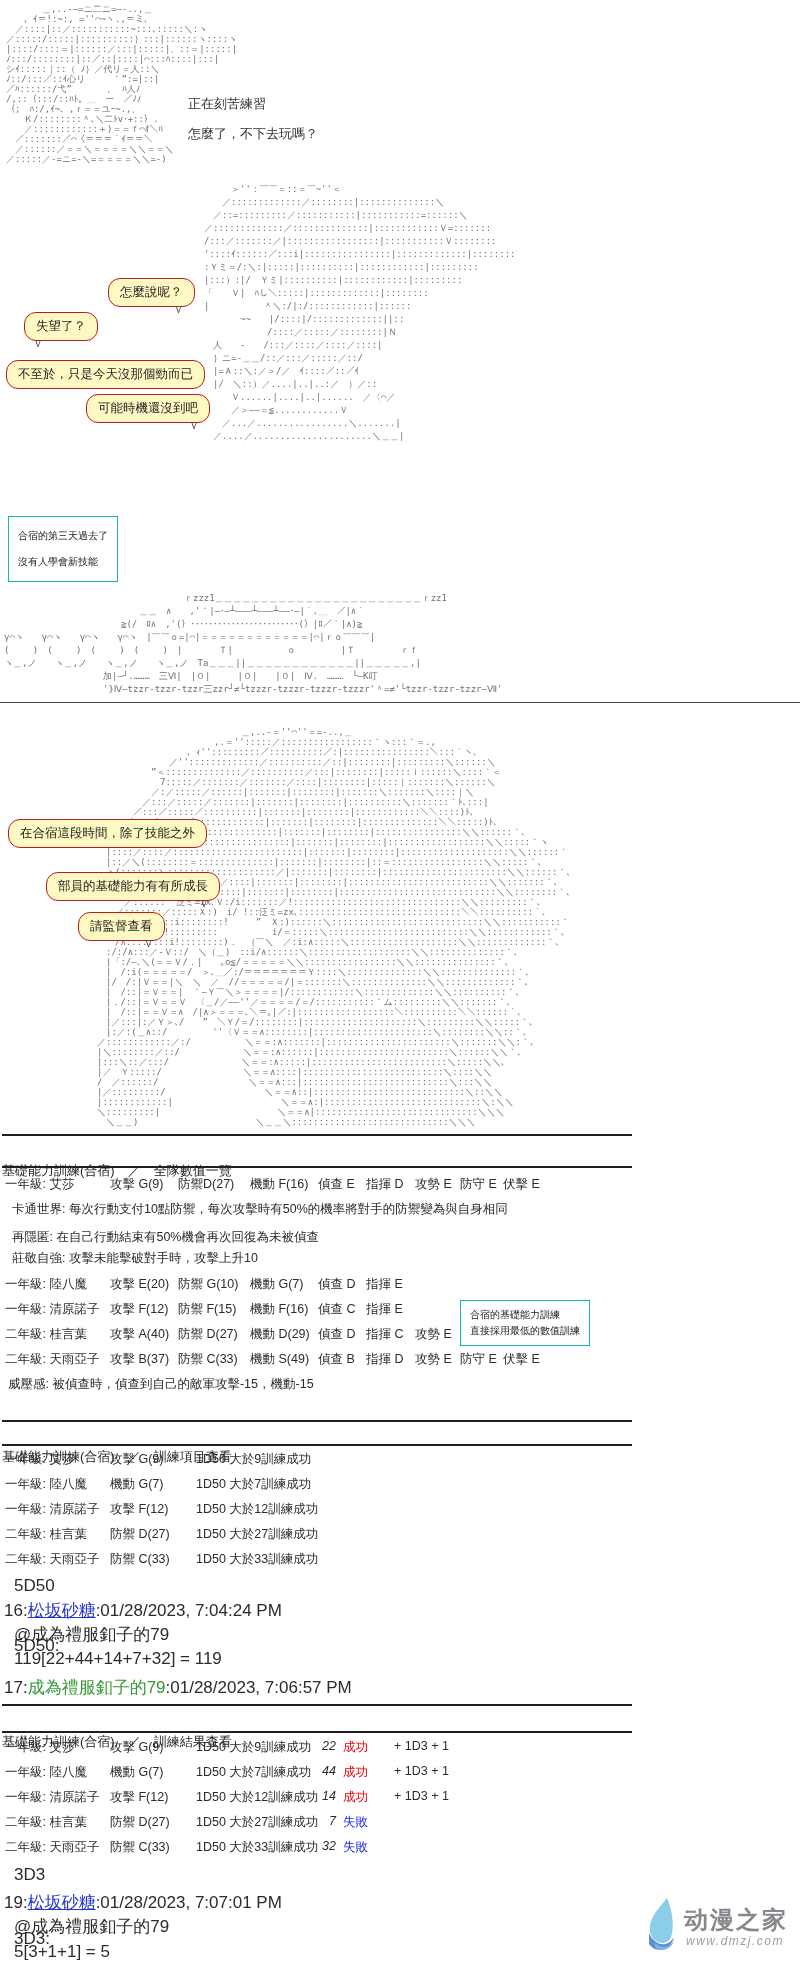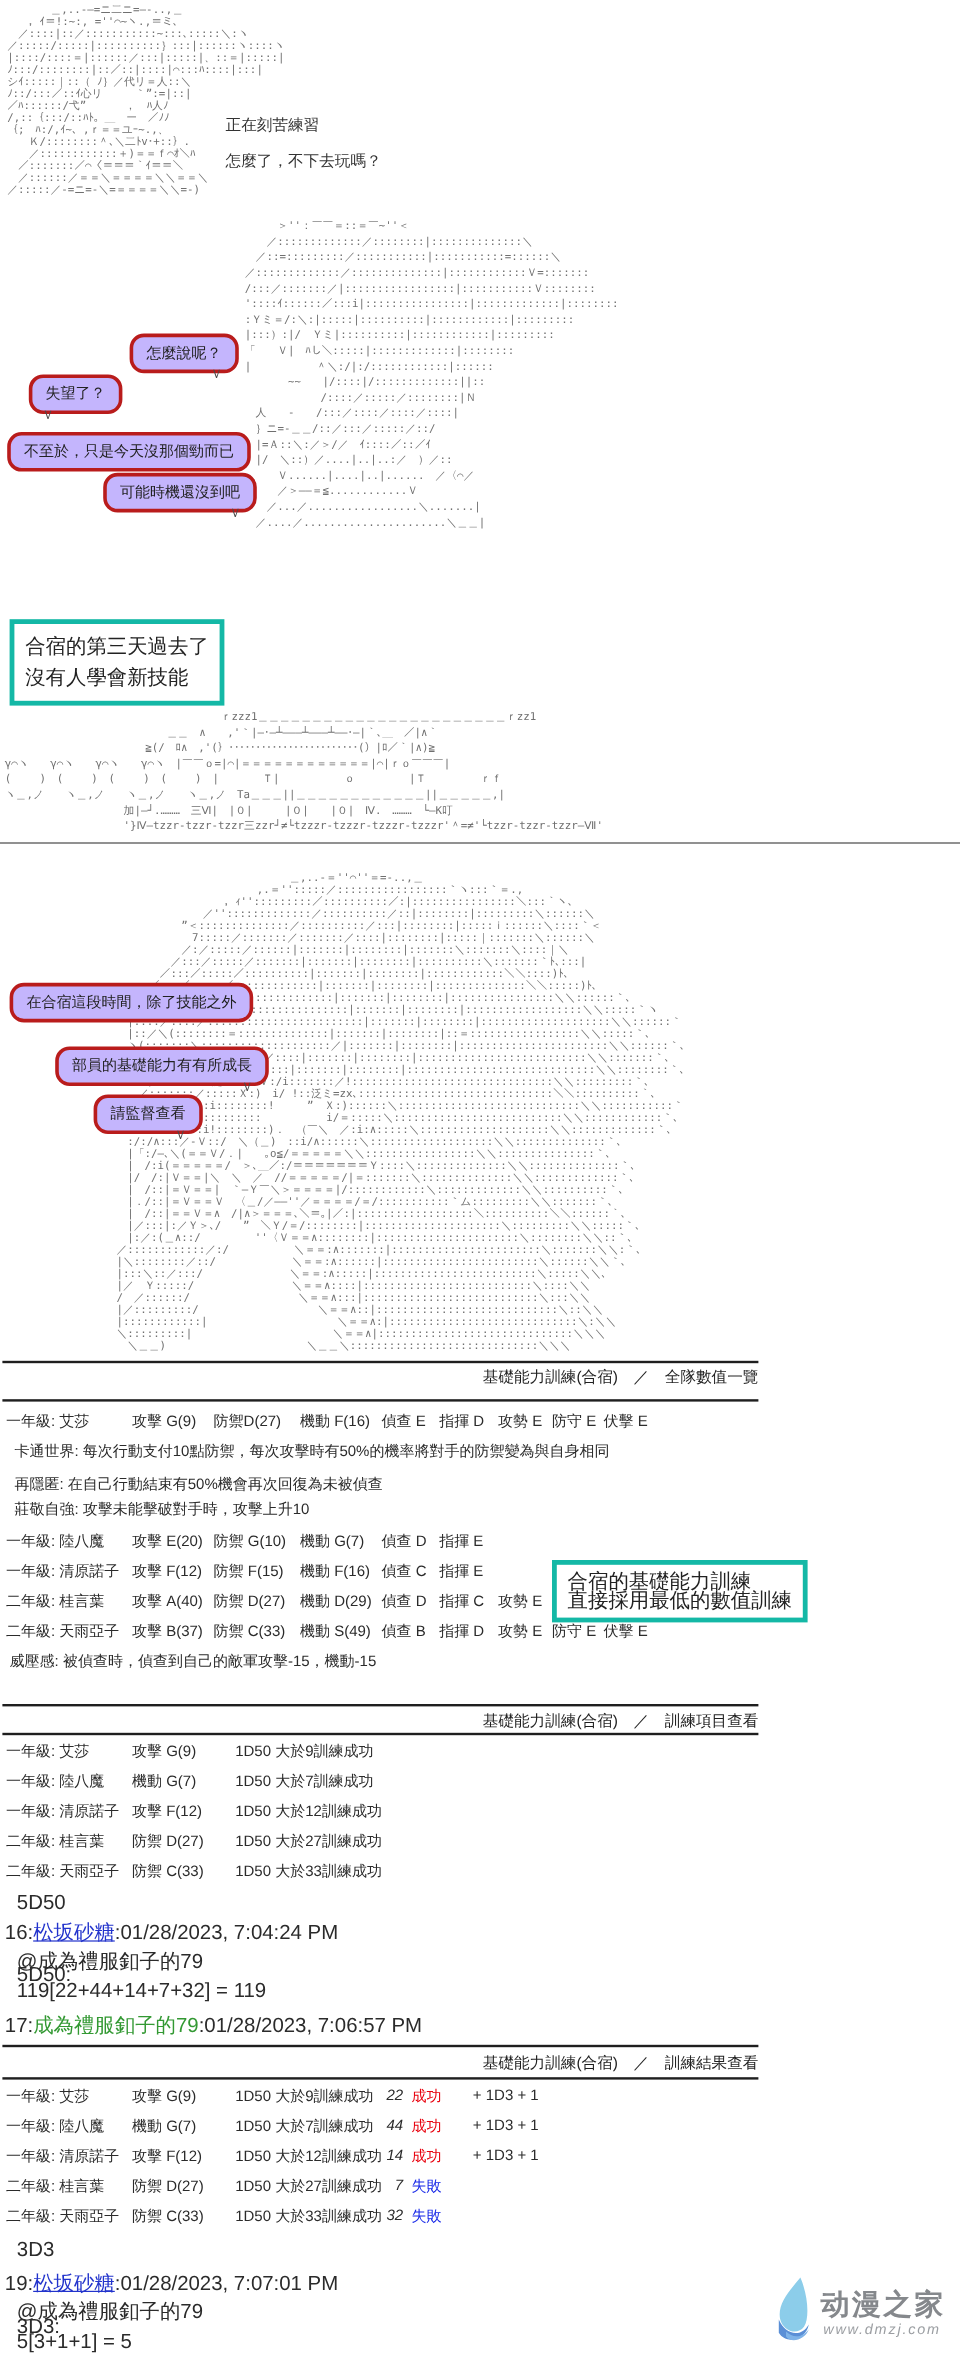--- a/index.html
+++ b/index.html
@@ -5,32 +5,32 @@
   html,body{margin:0;padding:0;background:#ffffff;}
   body{width:800px;height:1964px;position:relative;overflow:hidden;
        font-family:"Liberation Sans",sans-serif;color:#333;}
   pre.aa{position:absolute;margin:0;font-family:"DejaVu Sans Mono",monospace;
          color:#6f6f6f;white-space:pre;}
   #aa-top{left:6px;top:4px;font-size:9px;line-height:10px;}
   #aa-face{left:204px;top:183px;font-size:9px;line-height:13px;}
   #aa-train{left:4px;top:592px;font-size:9px;line-height:13px;}
   #aa-large{left:88px;top:727px;font-size:9px;line-height:10px;}
   .narr{position:absolute;font-size:13px;color:#333;white-space:nowrap;}
-  .bubble{position:absolute;background:#c4b5fd;border:3px solid #b91c1c;border-radius:12px;
+  .bubble{position:absolute;background:#fef9c3;border:1px solid #b91c1c;border-radius:12px;
           padding:5px 11px;font-size:12.5px;color:#222;white-space:nowrap;z-index:5;}
   .tail{position:absolute;right:10px;bottom:-11px;font-size:10px;color:#4a4a4a;background:transparent;}
   .tail.left{left:8px;right:auto;}
-  .nbox{position:absolute;background:#fff;border:4px solid #14b8a6;
-        padding:6px 9px;font-size:17px;color:#222;white-space:nowrap;z-index:5;}
+  .nbox{position:absolute;background:#fff;border:1px solid #14b8a6;
+        padding:6px 9px;font-size:10px;color:#222;white-space:nowrap;z-index:5;}
   .nbox div{display:block;}
   #box-day div{line-height:26px;}
   #box-rule div{line-height:16px;}
   .hr{position:absolute;left:0;width:800px;height:1px;background:#4a4a4a;}
   .thr{position:absolute;left:2px;width:630px;height:2px;background:#1f1f1f;}
-  .ttl{position:absolute;left:2px;width:630px;text-align:right;font-size:13px;color:#1f1f1f;}
+  .ttl{position:absolute;left:2px;width:630px;text-align:left;font-size:13px;color:#1f1f1f;margin-top:23px;}
   .trow{position:absolute;left:0;width:704px;height:16px;font-size:12.5px;color:#2b2b2b;}
   .trow span{position:absolute;white-space:nowrap;}
   .c-name{left:5px;}  .c-s1{left:110px;} .c-s2{left:178px;} .c-s3{left:250px;}
   .c-s4{left:318px;}  .c-s5{left:366px;} .c-s6{left:415px;} .c-s7{left:460px;} .c-s8{left:503px;}
   .c-stat{left:110px;} .c-cond{left:196px;}
   .c-roll{left:314px;width:22px;text-align:right;font-style:italic;}
   .c-res{left:343px;}  .c-bonus{left:394px;}
   .note{position:absolute;left:12px;font-size:12.5px;color:#2b2b2b;white-space:nowrap;}
   .pline{position:absolute;font-size:17px;color:#2b2b2b;white-space:nowrap;}
   .pline span{display:inline;}

